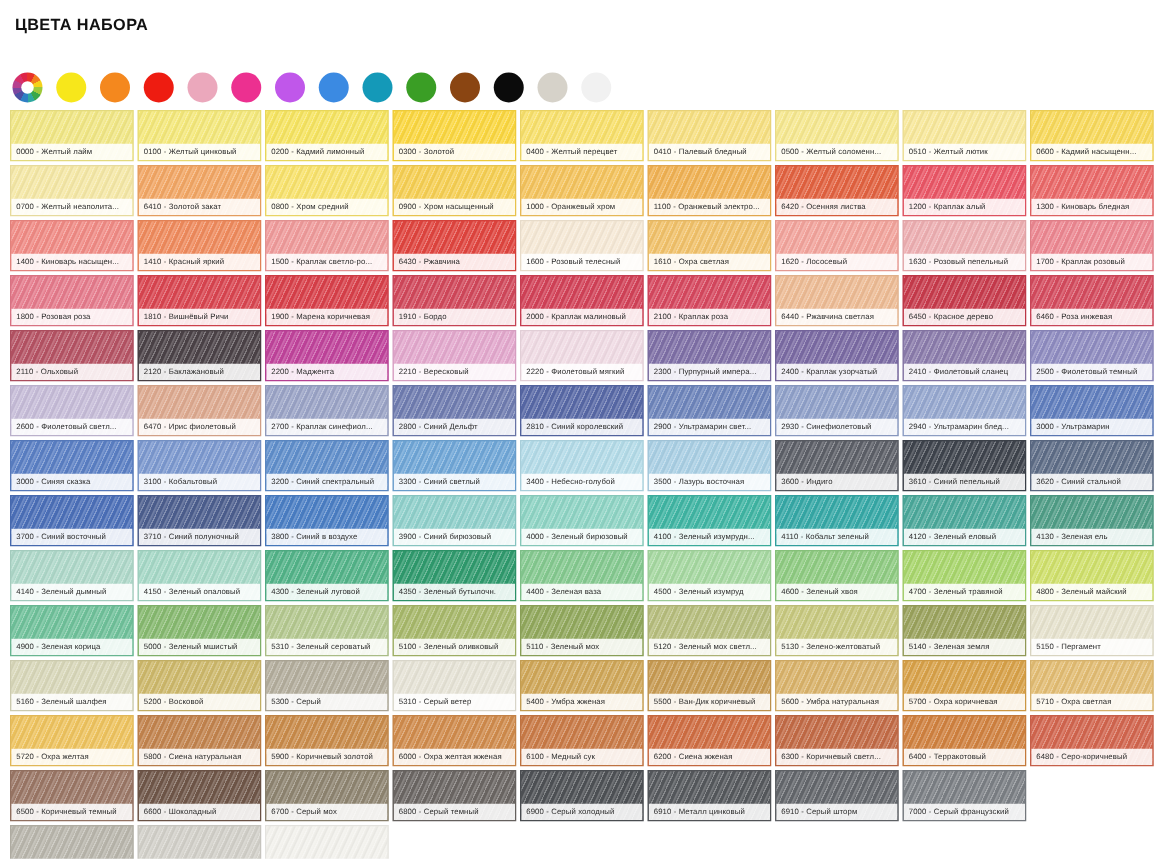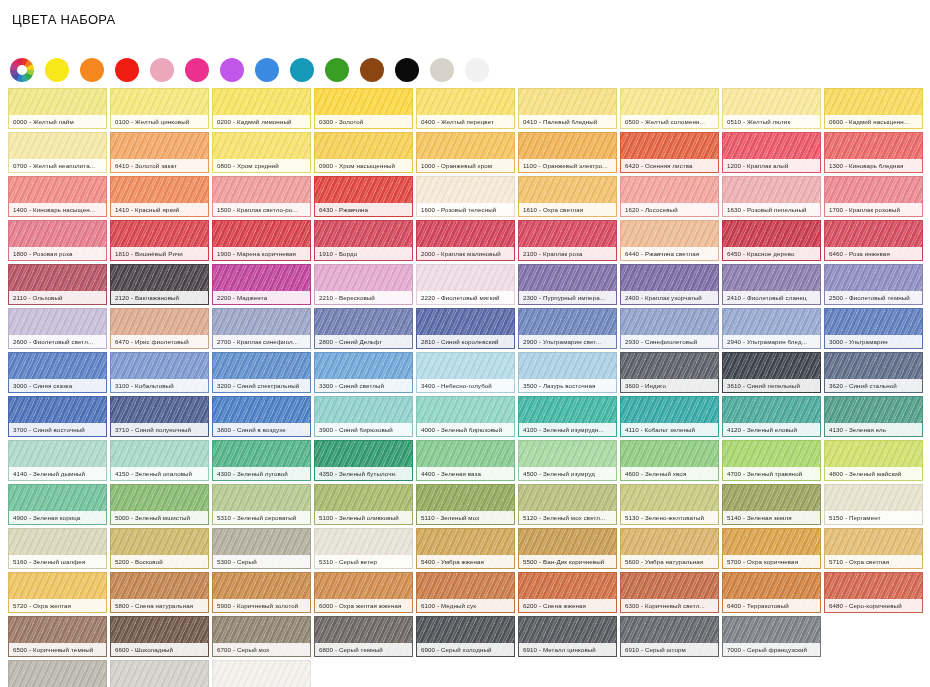--- a/index.html
+++ b/index.html
@@ -6,21 +6,21 @@
   body{
     width:930px;height:687px;
     background:#ffffff;
     font-family:"Liberation Sans","DejaVu Sans",sans-serif;
     overflow:hidden;
   }
   .page{position:relative;width:930px;height:687px;}
 
   .page-title{
     position:absolute;left:12px;top:12px;
-    font-size:13px;font-weight:normal;color:#111;
+    font-size:13px;font-weight:bold;color:#111;
     letter-spacing:.3px;
   }
 
   .dots-row{
     position:absolute;left:10px;top:58px;
     display:flex;align-items:center;gap:11px;
   }
   .dot{
     width:24px;height:24px;border-radius:50%;
     display:block;

